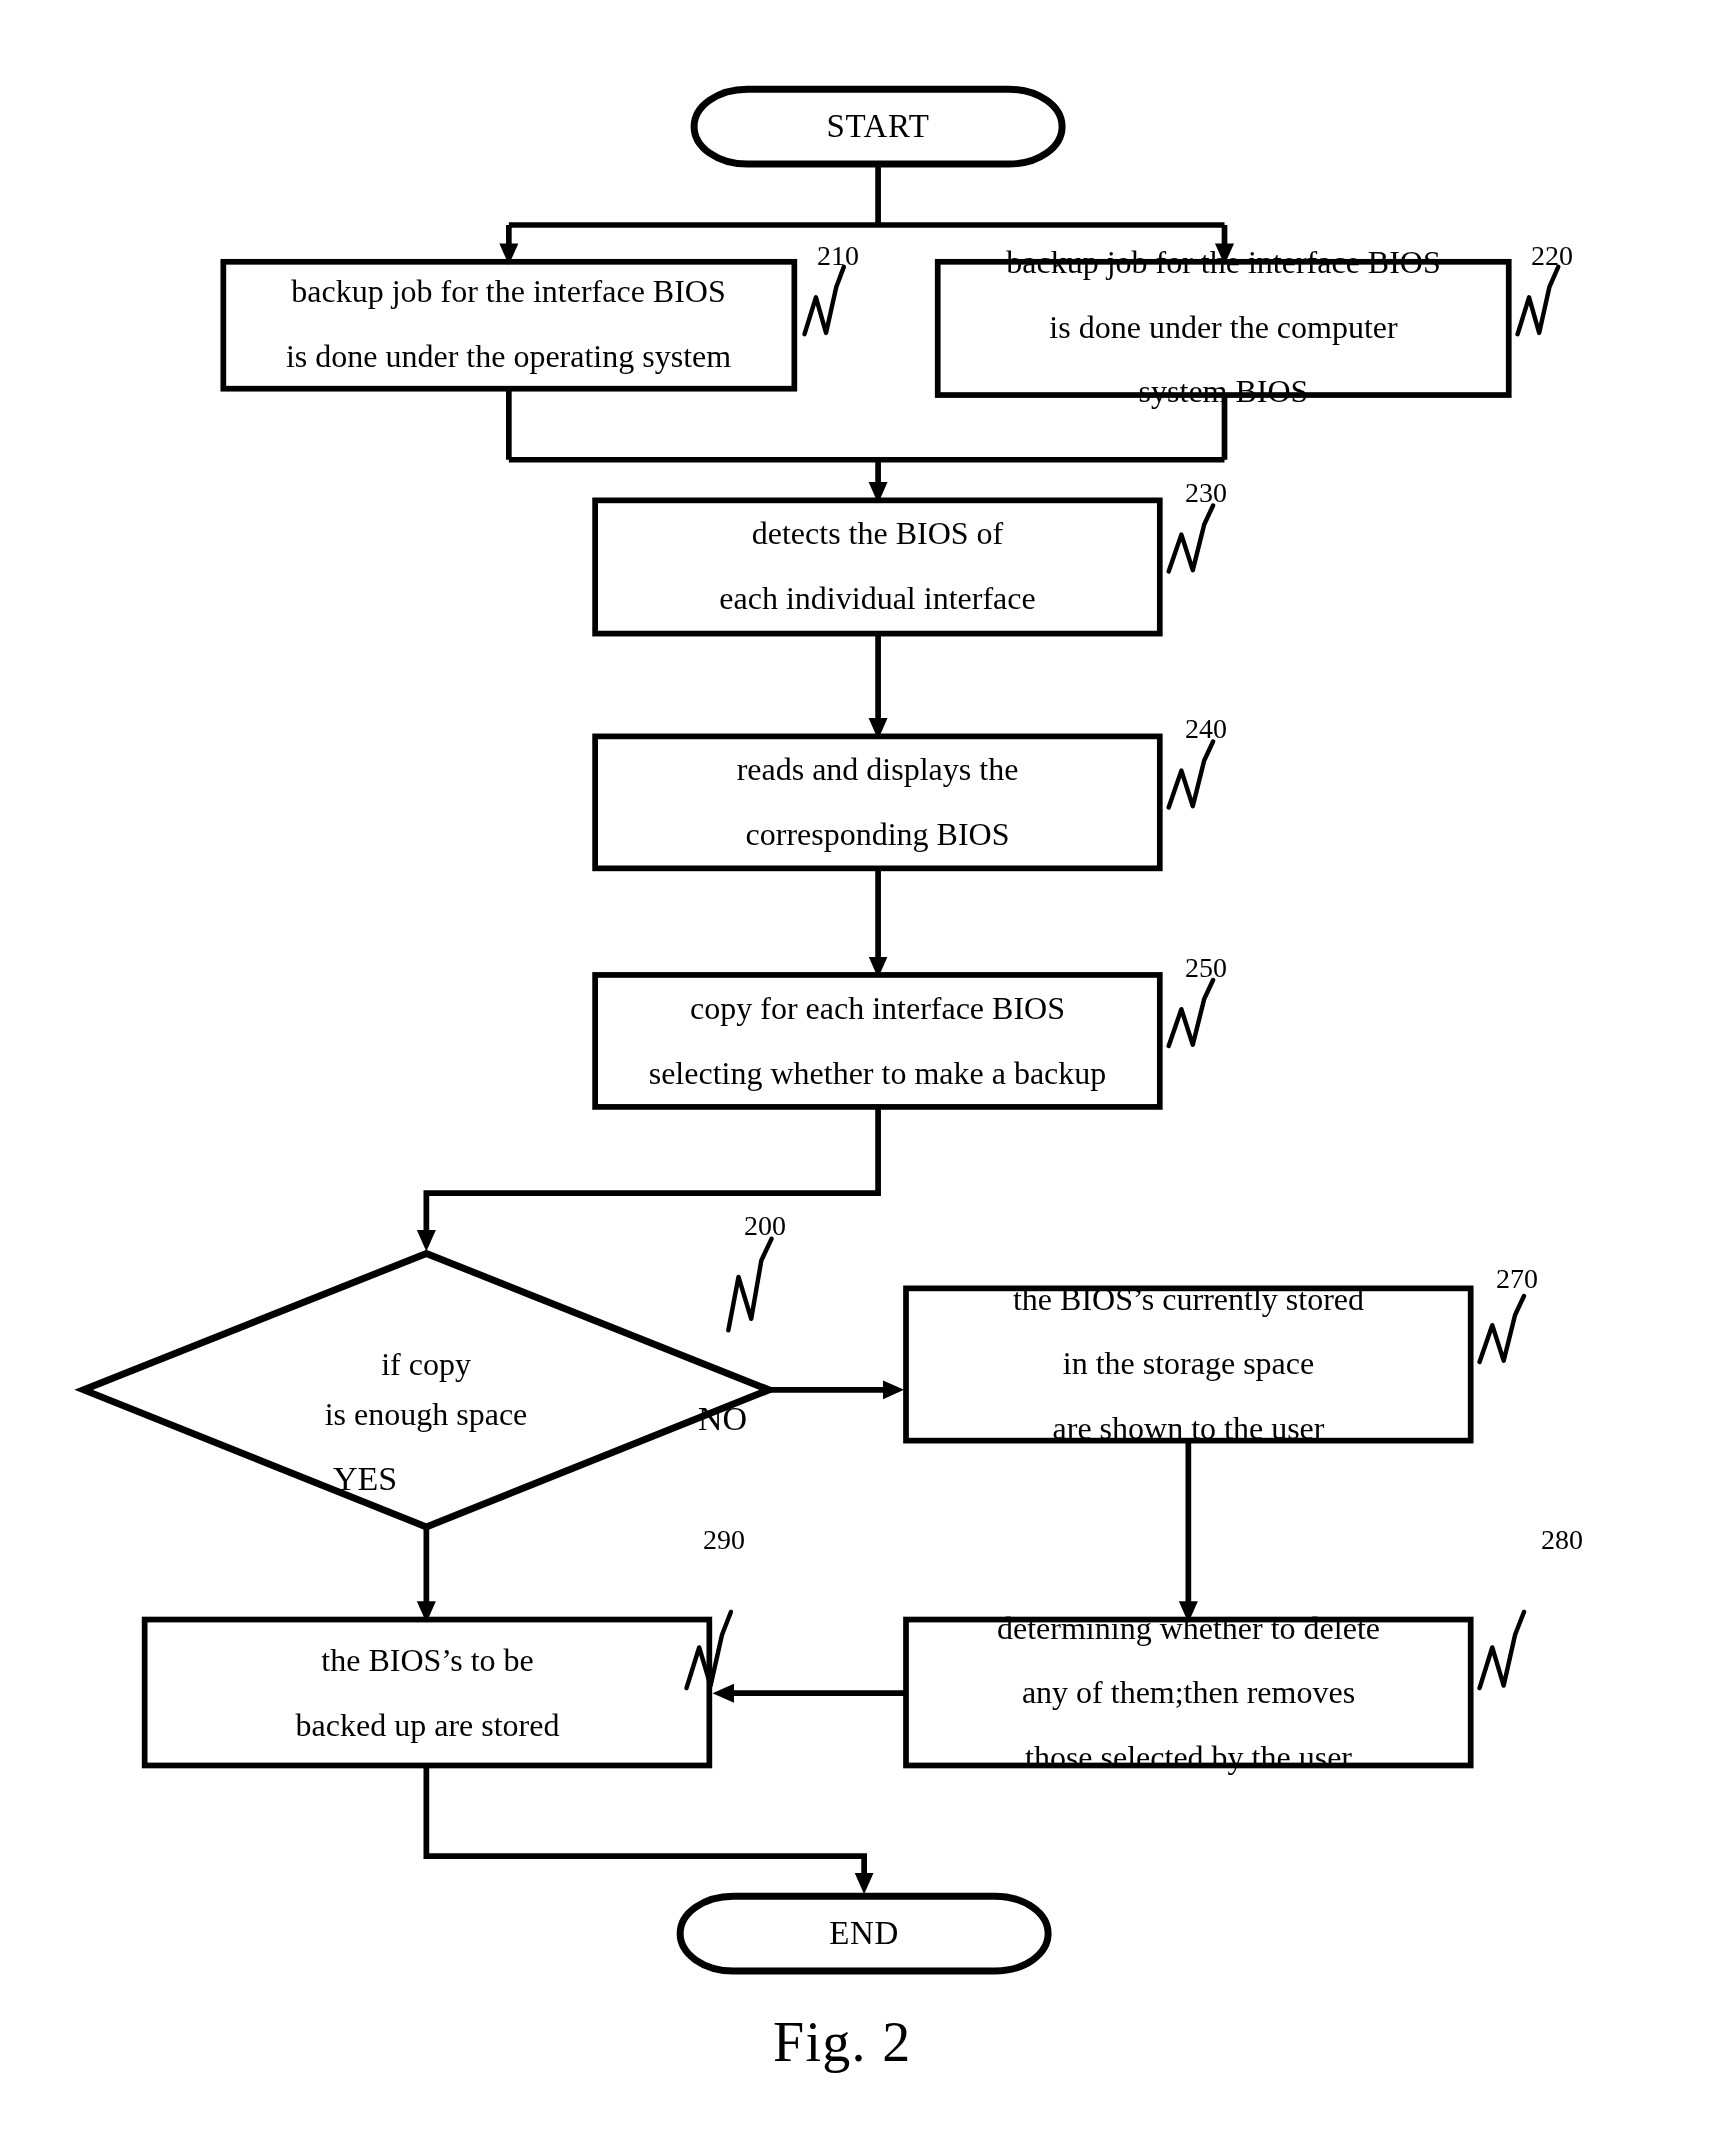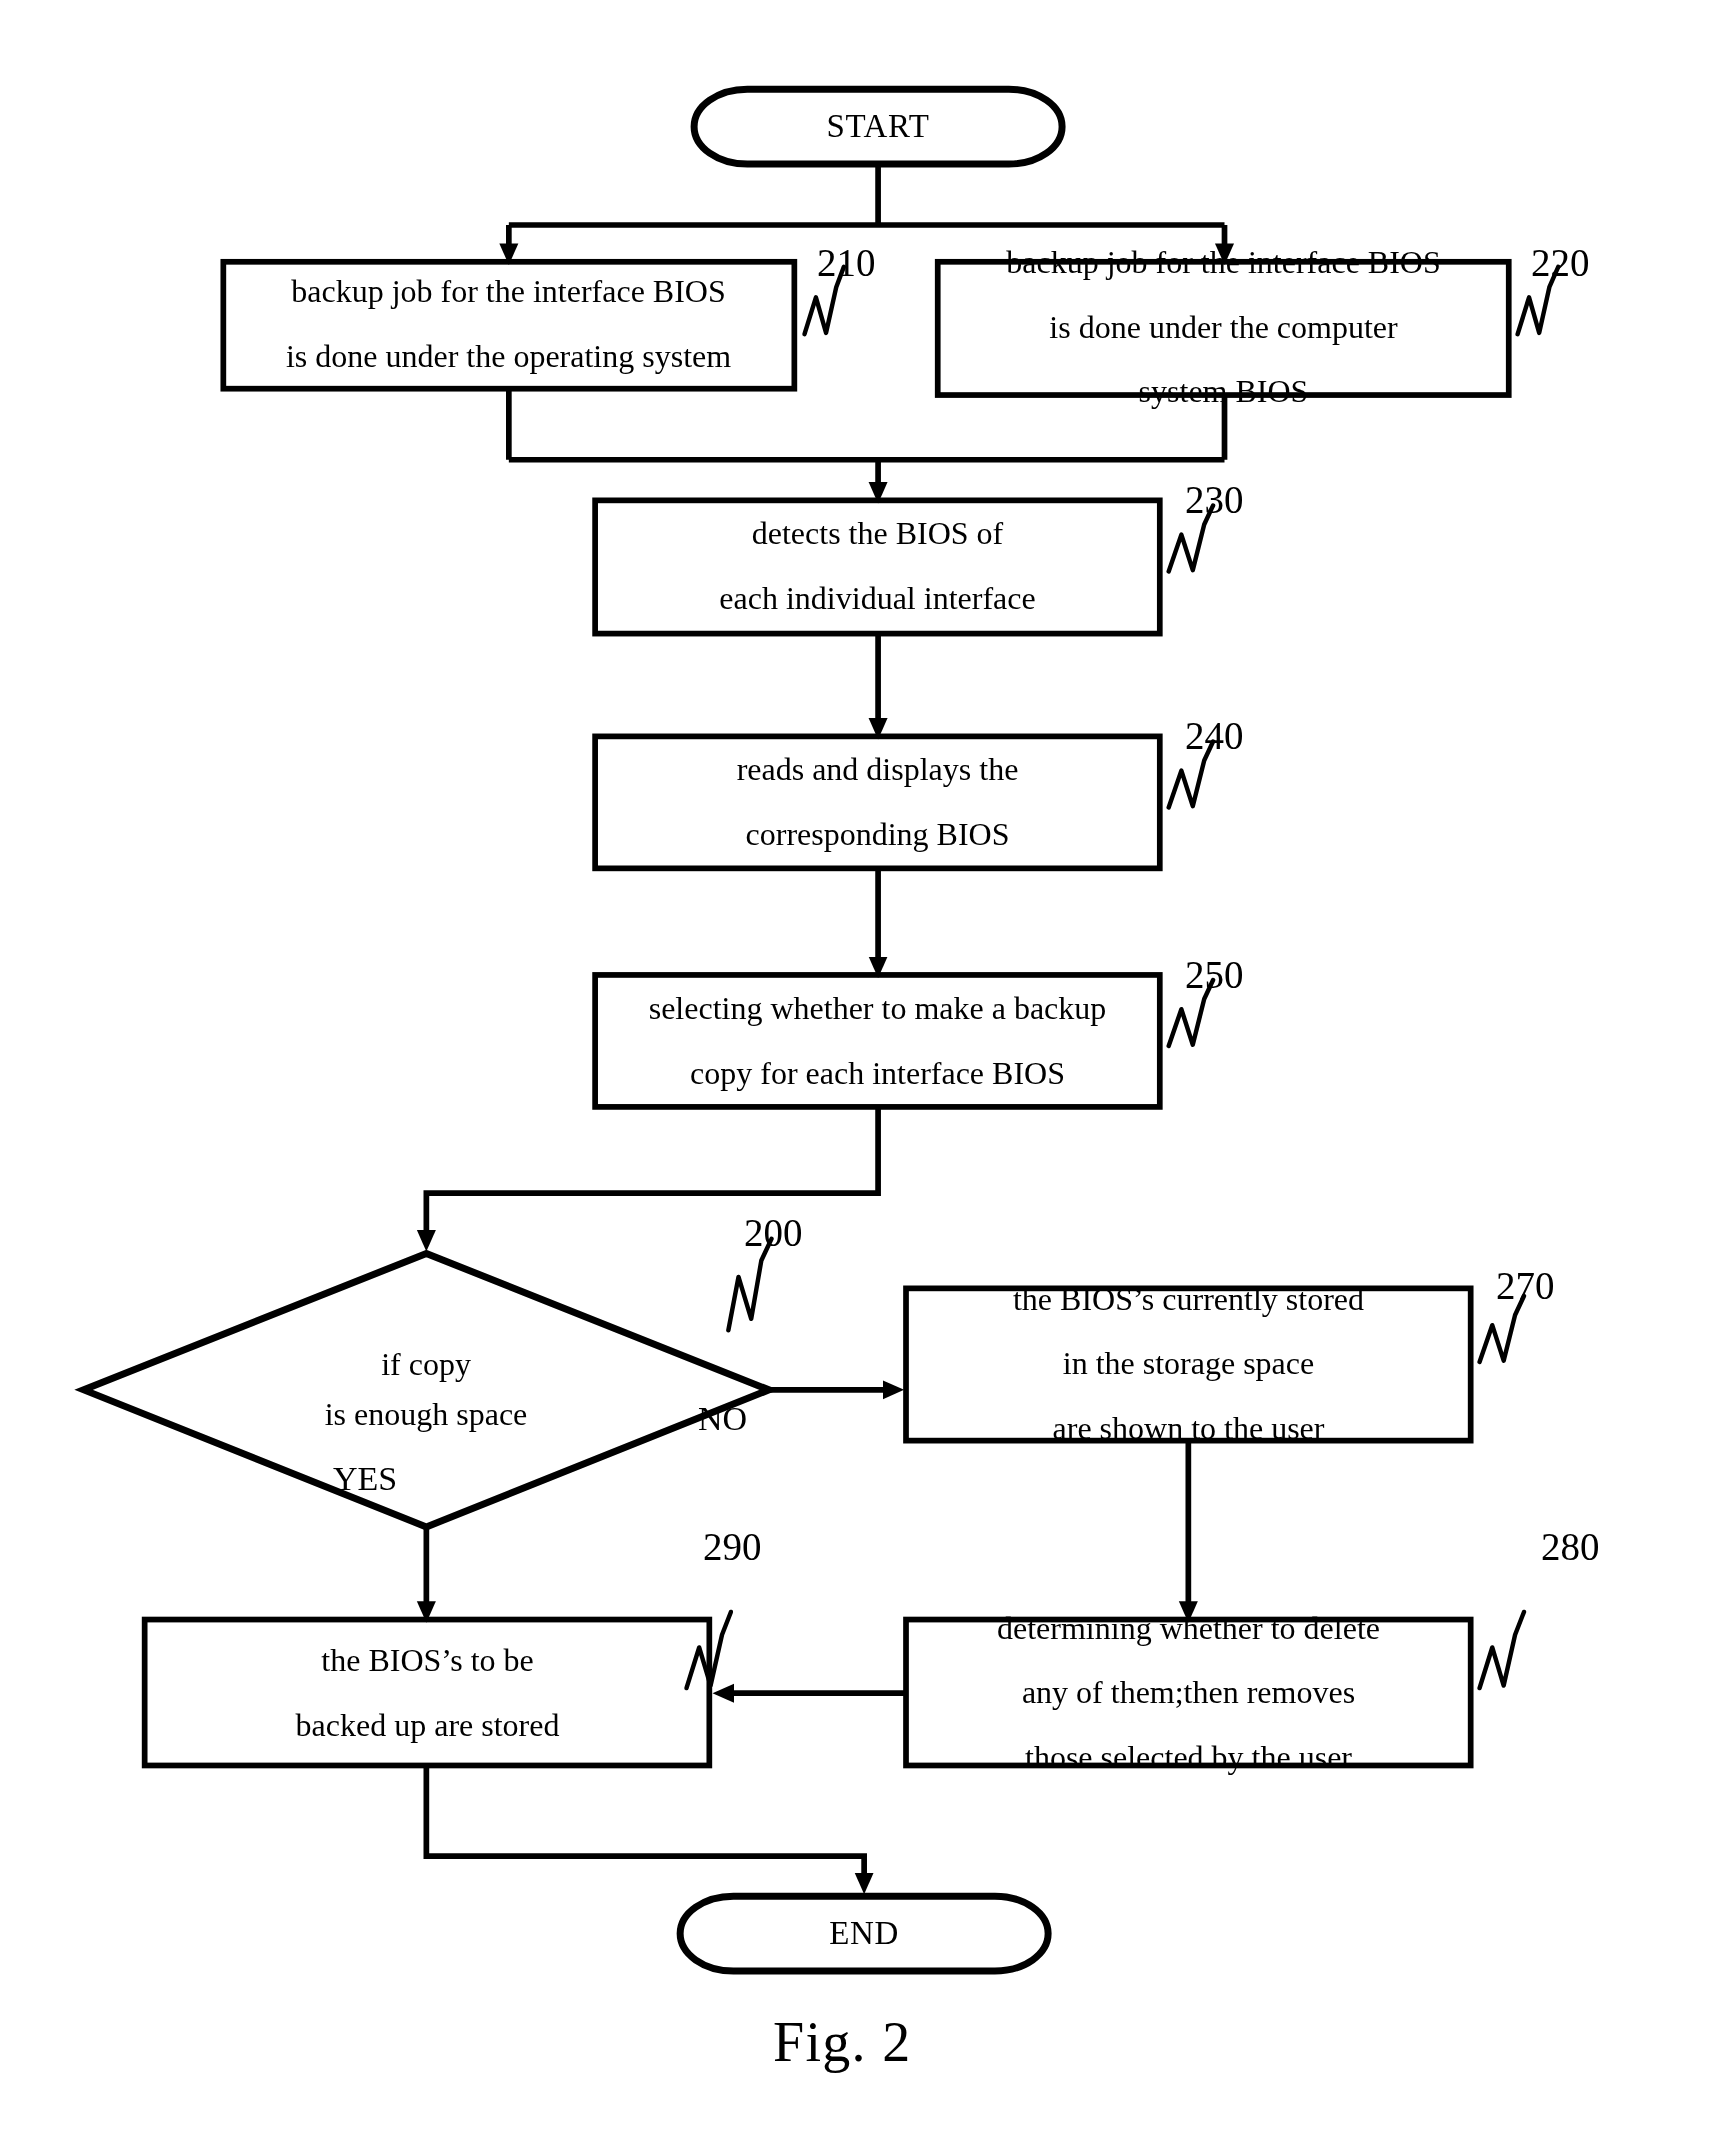--- a/index.html
+++ b/index.html
@@ -49,21 +49,21 @@
   .process-text {
     font-size: 32px;
     gap: 23px;
   }
   .decision-text {
     font-size: 32px;
     line-height: 1.55;
   }
   .ref-label {
     position: absolute;
-    font-size: 39px;
+    font-size: 28px;
     font-family: "Liberation Serif", "DejaVu Serif", serif;
     color: #000;
   }
   .edge-label {
     position: absolute;
     font-size: 34px;
     font-family: "Liberation Serif", "DejaVu Serif", serif;
     color: #000;
   }
   .fig-caption {
@@ -199,22 +199,22 @@
     <span class="ln">detects the BIOS of</span>
     <span class="ln">each individual interface</span>
   </div>
 
   <div class="node-text process-text" style="left:595px; top:736px; width:565px; height:132px;">
     <span class="ln">reads and displays the</span>
     <span class="ln">corresponding BIOS</span>
   </div>
 
   <div class="node-text process-text" style="left:595px; top:975px; width:565px; height:132px;">
+    <span class="ln">copy for each interface BIOS</span>
     <span class="ln">selecting whether to make a backup</span>
-    <span class="ln">copy for each interface BIOS</span>
   </div>
 
   <div class="node-text decision-text" style="left:223px; top:1326px; width:406px; height:127px;">
     <span class="ln">if copy</span>
     <span class="ln">is enough space</span>
   </div>
 
   <div class="node-text process-text" style="left:906px; top:1288px; width:565px; height:152px;">
     <span class="ln">the BIOS’s currently stored</span>
     <span class="ln">in the storage space</span>

